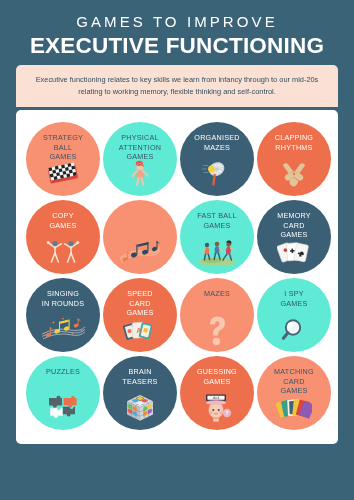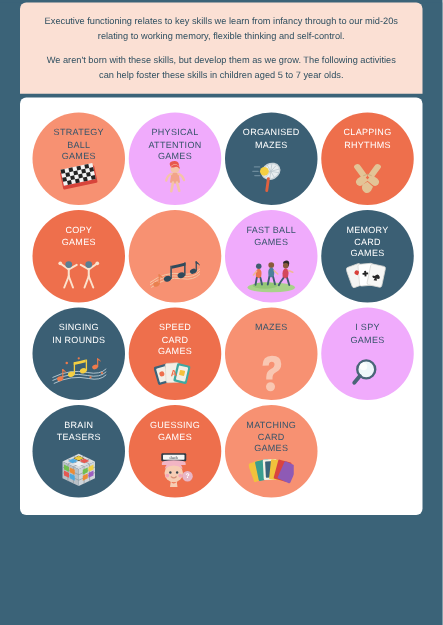--- a/index.html
+++ b/index.html
@@ -60,35 +60,38 @@
   }
   .art{
     position:absolute;left:0;right:0;bottom:8px;
     display:flex;align-items:center;justify-content:center;
     height:28px;
   }
   .art svg{display:block;}
 
   
   .c-salmon{background:#f79172;}
-  .c-lightblue{background:#f0abfc;}
+  .c-lightblue{background:#5eead4;}
   .c-teal{background:#3b5f74;}
   .c-orange{background:#ee6f4c;}
   .t-dark{color:#36546a;}
   .t-light{color:#ffffff;}
 </style>
 </head>
 <body>
 
 <div class="poster">
 
+  <div class="header">
+    <div class="eyebrow">GAMES TO IMPROVE</div>
+    <div class="headline">EXECUTIVE FUNCTIONING</div>
+  </div>
 
   <div class="intro">
     <p>Executive functioning relates to key skills we learn from infancy through to our mid-20s relating to working memory, flexible thinking and self-control.</p>
-    <p>We aren't born with these skills, but develop them as we grow. The following activities can help foster these skills in children aged 5 to 7 year olds.</p>
   </div>
 
   <div class="card">
     <div class="grid">
         <div class="cell">
           <div class="circle c-salmon">
             <div class="label t-dark">STRATEGY
 BALL
 GAMES</div>
             <div class="art">
@@ -369,20 +372,36 @@
             <div class="art">
               <svg width="28" height="28" viewBox="0 0 28 28">
     <circle cx="13" cy="11.5" r="7.2" fill="#eef6f9" stroke="#4a6578" stroke-width="1.9"></circle>
     <circle cx="10.8" cy="9.2" r="3" fill="#ffffff" opacity="0.85"></circle>
     <path d="M7.9 16.8 L3.4 22.2" stroke="#4a6578" stroke-width="3.1" stroke-linecap="round"></path>
   </svg>
             </div>
           </div>
         </div>
         <div class="cell">
+          <div class="circle c-lightblue">
+            <div class="label t-dark">PUZZLES</div>
+            <div class="art">
+              <svg width="34" height="28" viewBox="0 0 34 28">
+    <g>
+      <path d="M2 5 h7 q0 -2.4 2.2 -2.4 q2.2 0 2.2 2.4 h6.6 v7 q2.4 0 2.4 2.2 q0 2.2 -2.4 2.2 v6.6 h-7 q0 2.4 -2.2 2.4 q-2.2 0 -2.2 -2.4 h-6.6 v-6.6 q-2.4 0 -2.4 -2.2 q0 -2.2 2.4 -2.2z" fill="#ffffff" opacity="0"></path>
+      <path d="M3 4 h7.4 q0 -2.3 2.1 -2.3 q2.1 0 2.1 2.3 h1.4 v7.6 h-5 q0 2.3 -2.1 2.3 q-2.1 0 -2.1 -2.3 h-3.8z" fill="#56636b"></path>
+      <path d="M17.6 2 h7.4 q0 -2 1.9 -2 q1.9 0 1.9 2 h1.8 v7.2 h-4.2 q0 2.2 -2 2.2 q-2 0 -2 -2.2 h-4.8z" fill="#ee6f4c" transform="translate(0,2)"></path>
+      <path d="M4.5 14.2 h6.4 q0 2.2 2 2.2 q2 0 2 -2.2 h1.6 v7.4 h-4.6 q0 2.2 -2 2.2 q-2 0 -2 -2.2 h-3.4z" fill="#fdfdfd" stroke="#eceff0" stroke-width="0.6"></path>
+      <path d="M16.8 12.8 h6.8 q0 2.2 2 2.2 q2 0 2 -2.2 h1.4 v7.4 h-4.4 q0 2.2 -2 2.2 q-2 0 -2 -2.2 h-3.8z" fill="#56636b"></path>
+    </g>
+  </svg>
+            </div>
+          </div>
+        </div>
+        <div class="cell">
           <div class="circle c-teal">
             <div class="label t-light">BRAIN
 TEASERS</div>
             <div class="art">
               <svg width="30" height="30" viewBox="0 0 30 30">
     <g>
       <path d="M15 2 L28 8.2 L15 14.4 L2 8.2z" fill="#d8dce0"></path>
       <path d="M2 8.2 L15 14.4 L15 27.8 L2 21.6z" fill="#b9c0c6"></path>
       <path d="M28 8.2 L15 14.4 L15 27.8 L28 21.6z" fill="#cfd5da"></path>
       <g>

